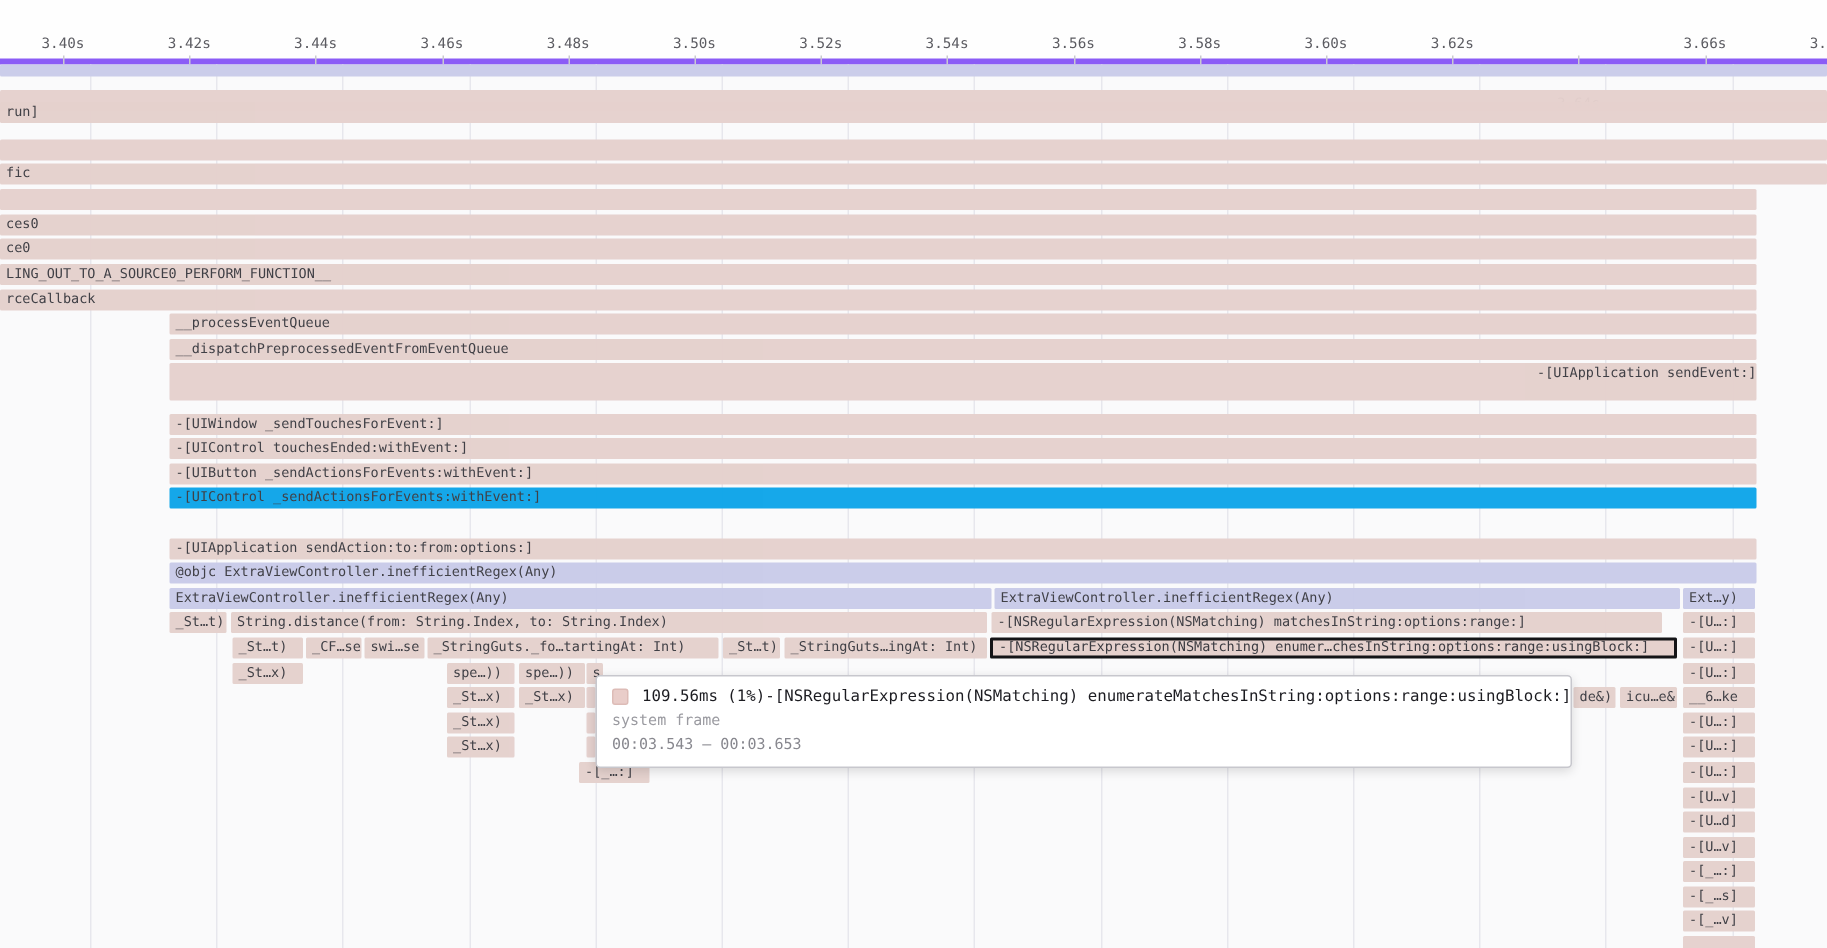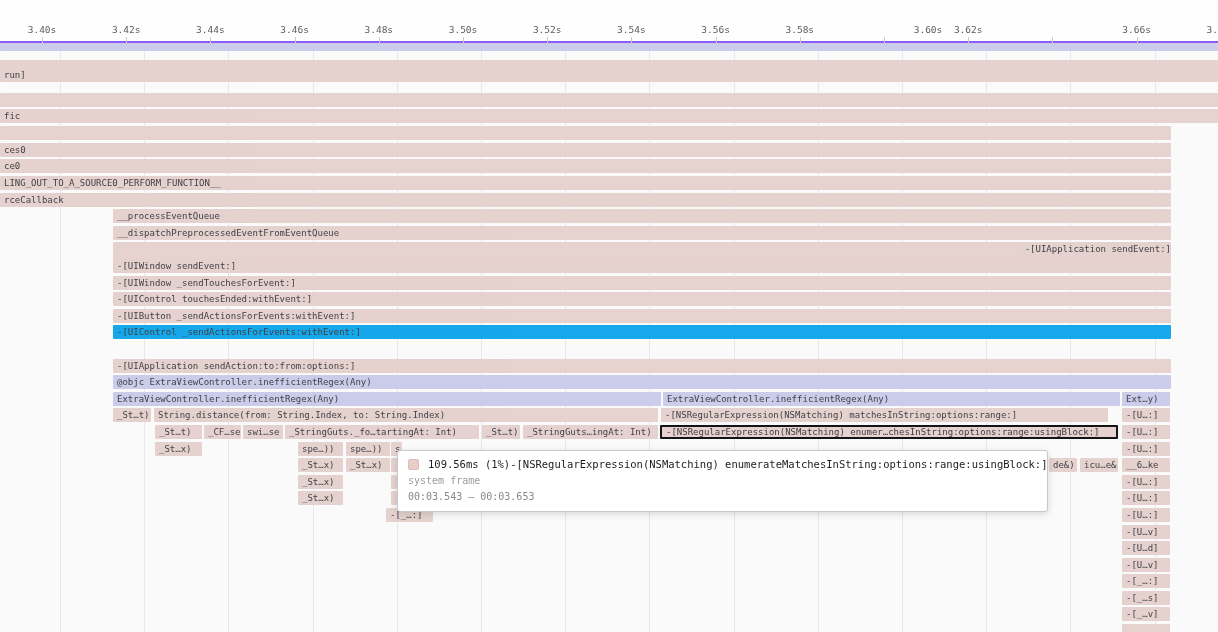--- a/index.html
+++ b/index.html
@@ -4,21 +4,21 @@
 <style>
   html,body{margin:0;padding:0;background:#ffffff;}
   #screen{
     position:relative;width:1218px;height:632px;overflow:hidden;
     background:#fafafb;
     font-family:"DejaVu Sans Mono","Liberation Mono",monospace;
   }
   
   #ruler{
     position:absolute;left:0;top:0;width:1218px;height:43px;
-    background:#fefefe;border-bottom:2px solid #8b5cf6;box-sizing:border-box;
+    background:#fefefe;border-bottom:4px solid #8b5cf6;box-sizing:border-box;
   }
   .rlabel{
     position:absolute;top:24px;width:40px;text-align:center;
     font-size:9.5px;color:#5c5c62;letter-spacing:0;white-space:nowrap;
   }
   .tick{
     position:absolute;top:37px;width:1px;height:6px;background:#c9c9cf;
   }
   
   #chart{position:absolute;left:0;top:43px;width:1218px;height:589px;}
@@ -68,21 +68,21 @@
       <span class="rlabel" style="left: 443px;">3.50s</span>
       <i class="tick" style="left: 463px;"></i>
       <span class="rlabel" style="left: 527.2px;">3.52s</span>
       <i class="tick" style="left: 547.2px;"></i>
       <span class="rlabel" style="left: 611.4px;">3.54s</span>
       <i class="tick" style="left: 631.4px;"></i>
       <span class="rlabel" style="left: 695.6px;">3.56s</span>
       <i class="tick" style="left: 715.6px;"></i>
       <span class="rlabel" style="left: 779.8px;">3.58s</span>
       <i class="tick" style="left: 799.8px;"></i>
-      <span class="rlabel" style="left: 864px; margin-left: 44px;">3.60s</span>
+      <span class="rlabel" style="left: 864px;">3.60s</span>
       <i class="tick" style="left: 884px;"></i>
       <span class="rlabel" style="left: 948.2px;">3.62s</span>
       <i class="tick" style="left: 968.2px;"></i>
       <span class="rlabel" style="left: 1032.4px; margin-top: 40px;">3.64s</span>
       <i class="tick" style="left: 1052.4px;"></i>
       <span class="rlabel" style="left: 1116.6px;">3.66s</span>
       <i class="tick" style="left: 1136.6px;"></i>
       <span class="rlabel" style="left: 1200.8px;">3.68s</span>
     </div>
 
@@ -107,21 +107,20 @@
       <div class="bar" style="left: 0px; top: 50px; width: 1218px; height: 14px; background: rgb(229, 209, 205);"></div>
       <div class="bar" style="left: 0px; top: 66px; width: 1218px; height: 14px; background: rgb(229, 209, 205);">fic</div>
       <div class="bar" style="left: 0px; top: 83px; width: 1171px; height: 14px; background: rgb(229, 209, 205);"></div>
       <div class="bar" style="left: 0px; top: 100px; width: 1171px; height: 14px; background: rgb(229, 209, 205);">ces0</div>
       <div class="bar" style="left: 0px; top: 116px; width: 1171px; height: 14px; background: rgb(229, 209, 205);">ce0</div>
       <div class="bar" style="left: 0px; top: 133px; width: 1171px; height: 14px; background: rgb(229, 209, 205);">LING_OUT_TO_A_SOURCE0_PERFORM_FUNCTION__</div>
       <div class="bar" style="left: 0px; top: 150px; width: 1171px; height: 14px; background: rgb(229, 209, 205);">rceCallback</div>
       <div class="bar" style="left: 113px; top: 166px; width: 1058px; height: 14px; background: rgb(229, 209, 205);">__processEventQueue</div>
       <div class="bar" style="left: 113px; top: 183px; width: 1058px; height: 14px; background: rgb(229, 209, 205);">__dispatchPreprocessedEventFromEventQueue</div>
       <div class="bar" style="left: 113px; top: 199px; width: 1058px; height: 25px; background: rgb(229, 209, 205); text-align: right;">-[UIApplication sendEvent:]</div>
-      <div class="bar" style="left: 113px; top: 216px; width: 1058px; height: 14px; background: rgb(229, 209, 205);">-[UIWindow sendEvent:]</div>
       <div class="bar" style="left: 113px; top: 233px; width: 1058px; height: 14px; background: rgb(229, 209, 205);">-[UIWindow _sendTouchesForEvent:]</div>
       <div class="bar" style="left: 113px; top: 249px; width: 1058px; height: 14px; background: rgb(229, 209, 205);">-[UIControl touchesEnded:withEvent:]</div>
       <div class="bar" style="left: 113px; top: 266px; width: 1058px; height: 14px; background: rgb(229, 209, 205);">-[UIButton _sendActionsForEvents:withEvent:]</div>
       <div class="bar" style="left: 113px; top: 282px; width: 1058px; height: 14px; background: #0ea5e9;">-[UIControl _sendActionsForEvents:withEvent:]</div>
       <div class="bar" style="left: 113px; top: 316px; width: 1058px; height: 14px; background: rgb(229, 209, 205);">-[UIApplication sendAction:to:from:options:]</div>
       <div class="bar" style="left: 113px; top: 332px; width: 1058px; height: 14px; background: rgb(201, 203, 233);">@objc ExtraViewController.inefficientRegex(Any)</div>
       <div class="bar" style="left: 113px; top: 349px; width: 548px; height: 14px; background: rgb(201, 203, 233);">ExtraViewController.inefficientRegex(Any)</div>
       <div class="bar" style="left: 663px; top: 349px; width: 457px; height: 14px; background: rgb(201, 203, 233);">ExtraViewController.inefficientRegex(Any)</div>
       <div class="bar" style="left: 1122px; top: 349px; width: 48px; height: 14px; background: rgb(201, 203, 233);">Ext…y)</div>
       <div class="bar" style="left: 113px; top: 365px; width: 38px; height: 14px; background: rgb(229, 209, 205);">_St…t)</div>

